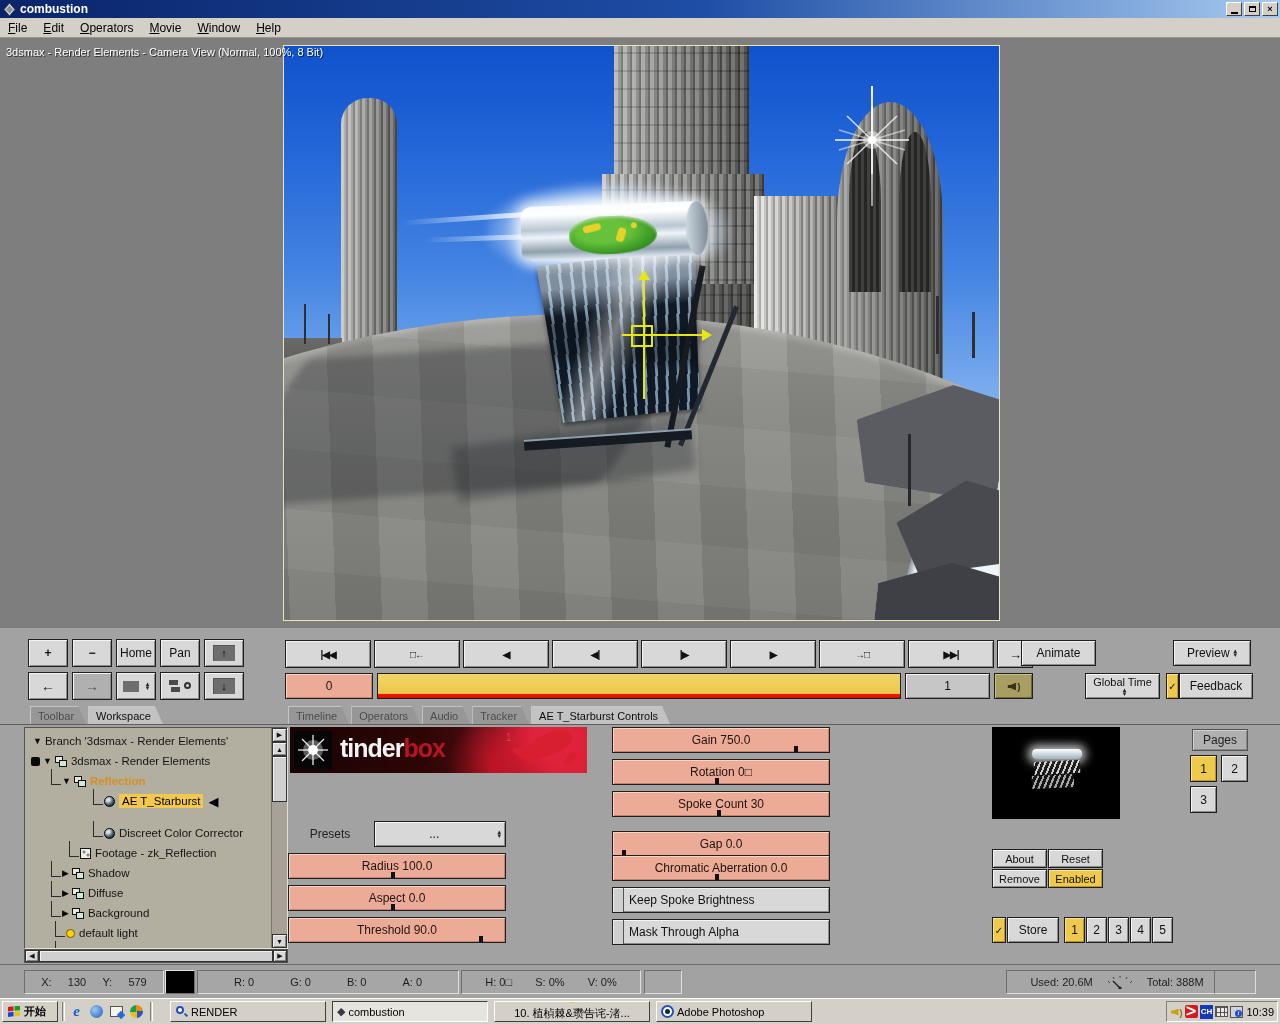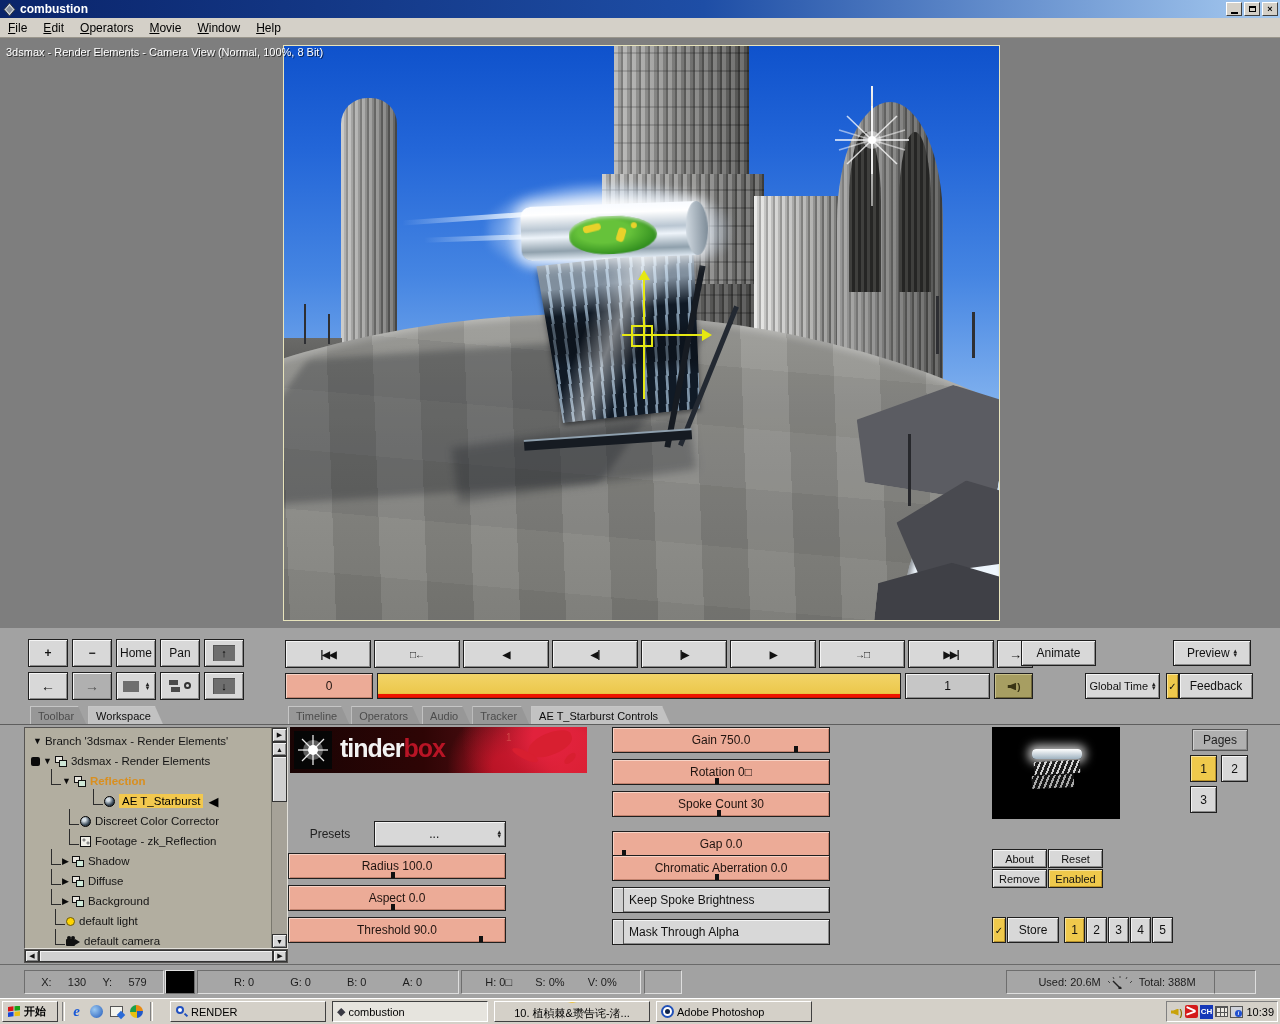--- a/index.html
+++ b/index.html
@@ -416,21 +416,21 @@
   <button class="raised" style="left:1021px;top:12px;width:75px;height:26px;position:absolute;">
       <span>Animate</span>
     </button>
   <button class="raised" style="left:1173px;top:12px;width:78px;height:26px;position:absolute;">
     <span>Preview</span>
     <span class="stepper">
         <span>▴</span>
         <span>▾</span>
       </span>
   </button>
-  <button class="raised" style="left:1085px;top:45px;width:75px;height:26px;position:absolute;font-size:11px;">
+  <button class="raised" style="left:1085px;top:45px;width:75px;height:26px;position:absolute;font-size:11px;flex-direction:column;">
     <span>Global Time</span>
     <span class="stepper">
         <span>▴</span>
         <span>▾</span>
       </span>
   </button>
   <div class="raised yellow" style="left:1166px;top:45px;width:13px;height:26px;position:absolute;font-size:10px;">
       <span>✓</span>
     </div>
   <button class="raised" style="left:1179px;top:45px;width:74px;height:26px;position:absolute;">
@@ -491,21 +491,21 @@
             <b></b>
           </span>
         <span class="accent">Reflection</span>
       </div>
       <div class="trow" style="padding-left:68px;">
         <span class="tl"></span>
         <span class="ticon ic-sphere"></span>
         <span class="sel">AE T_Starburst</span>
         <span class="ptr">◀</span>
       </div>
-      <div class="trow" style="padding-left:44px;">
+      <div class="trow" style="padding-left:68px;margin-top:12px;">
         <span class="tl"></span>
         <span class="ticon ic-sphere"></span>
         <span>Discreet Color Corrector</span>
       </div>
       <div class="trow" style="padding-left:44px;">
         <span class="tl"></span>
         <span class="ticon ic-foot"></span>
         <span>Footage - zk_Reflection</span>
       </div>
       <div class="trow" style="padding-left:26px;">
@@ -715,21 +715,21 @@
       <span>G: 0</span>
     <span>B: 0</span>
       <span>A: 0</span>
   </div>
   <div class="cell" style="left:461px;width:180px;justify-content:space-evenly;">
     <span>H: 0□</span>
       <span>S: 0%</span>
       <span>V: 0%</span>
   </div>
   <div class="cell" style="left:644px;width:38px;"></div>
-  <div class="cell" style="left:1006px;width:222px;justify-content:center;gap:6px;">
+  <div class="cell" style="left:1006px;width:222px;justify-content:center;gap:14px;">
     <span>Used: 20.6M</span>
     <svg width="26" height="14" viewBox="0 0 26 14">
       <g stroke="#444" stroke-width="1">
         <line x1="3" y1="8" x2="1" y2="6"></line>
           <line x1="7" y1="4" x2="6" y2="2"></line>
         <line x1="13" y1="3" x2="13" y2="1"></line>
           <line x1="19" y1="4" x2="20" y2="2"></line>
         <line x1="23" y1="8" x2="25" y2="6"></line>
       </g>
       <line x1="13" y1="13" x2="6" y2="6" stroke="#222" stroke-width="1.4"></line>

